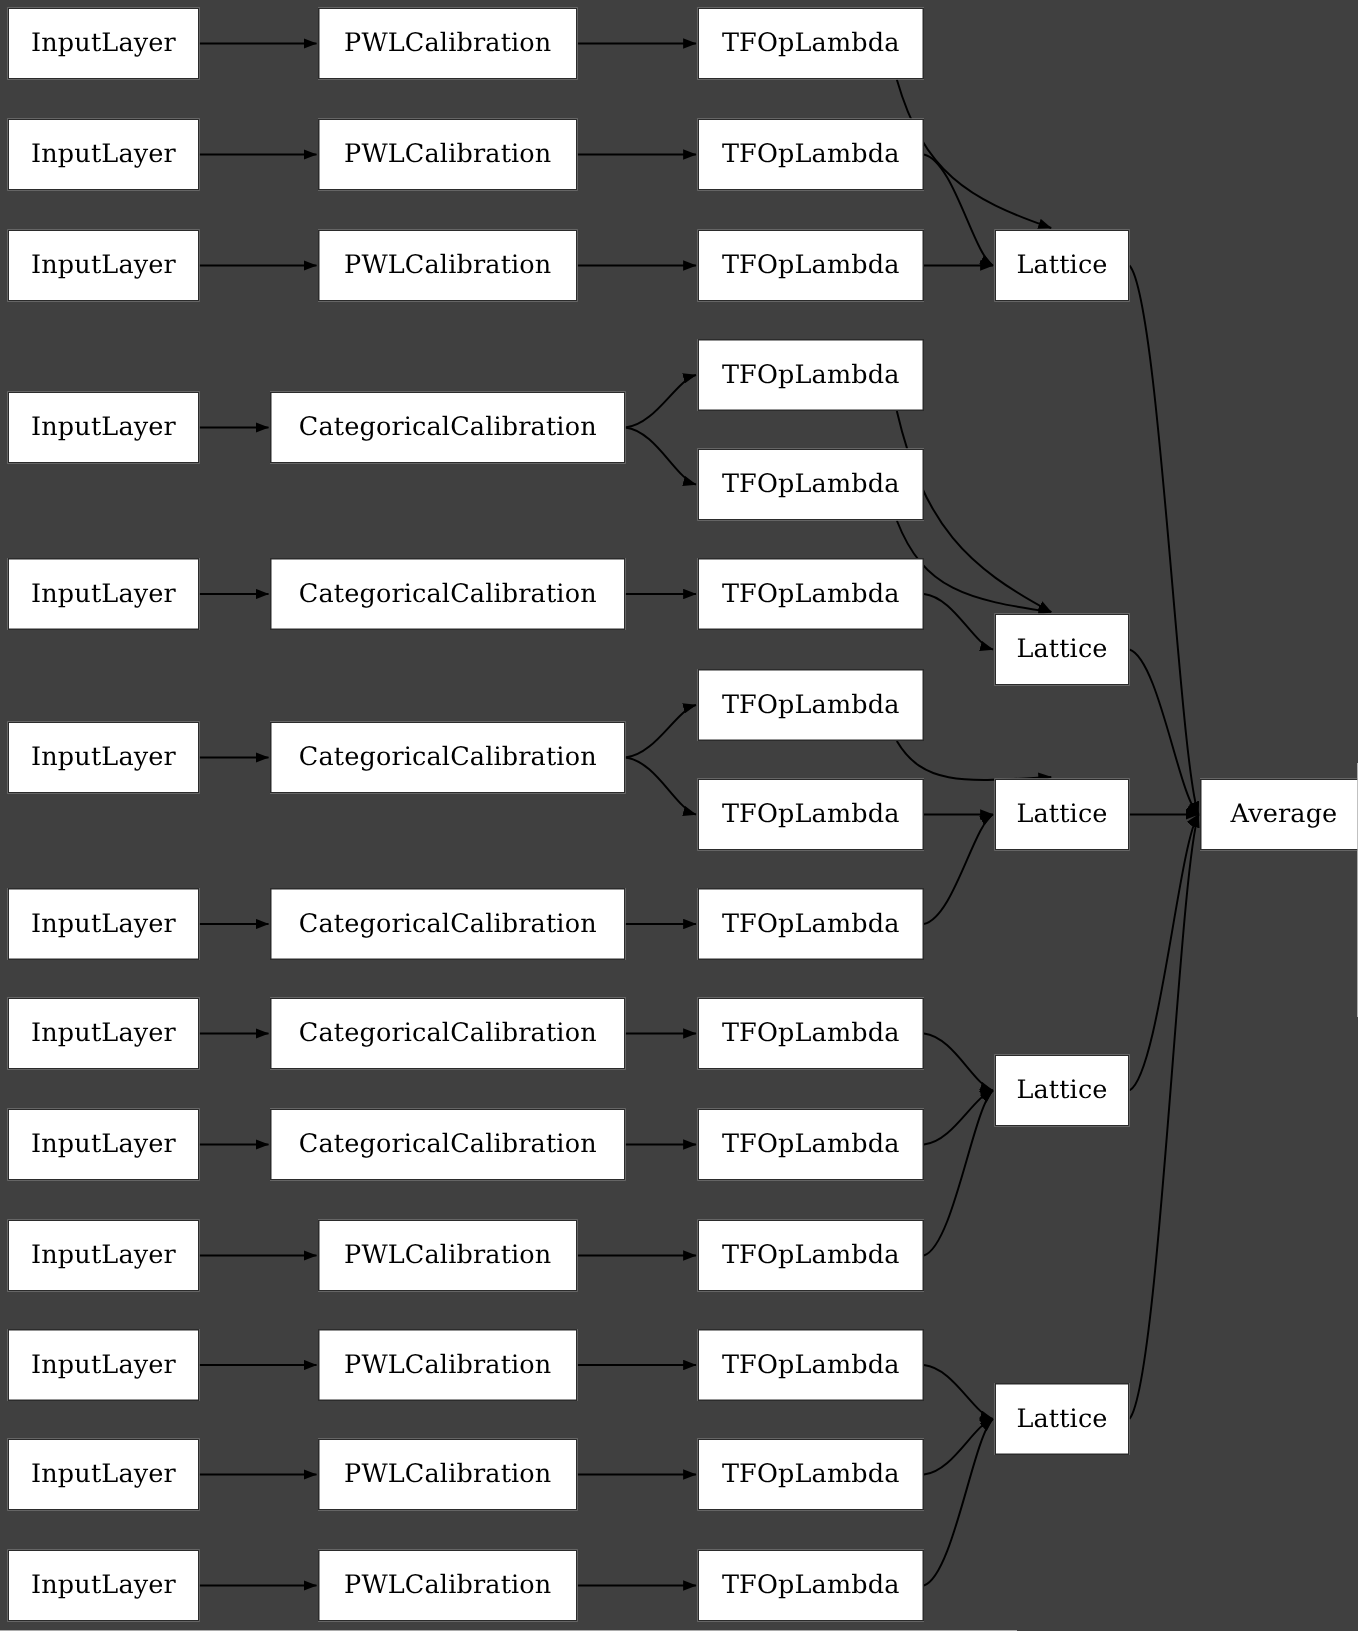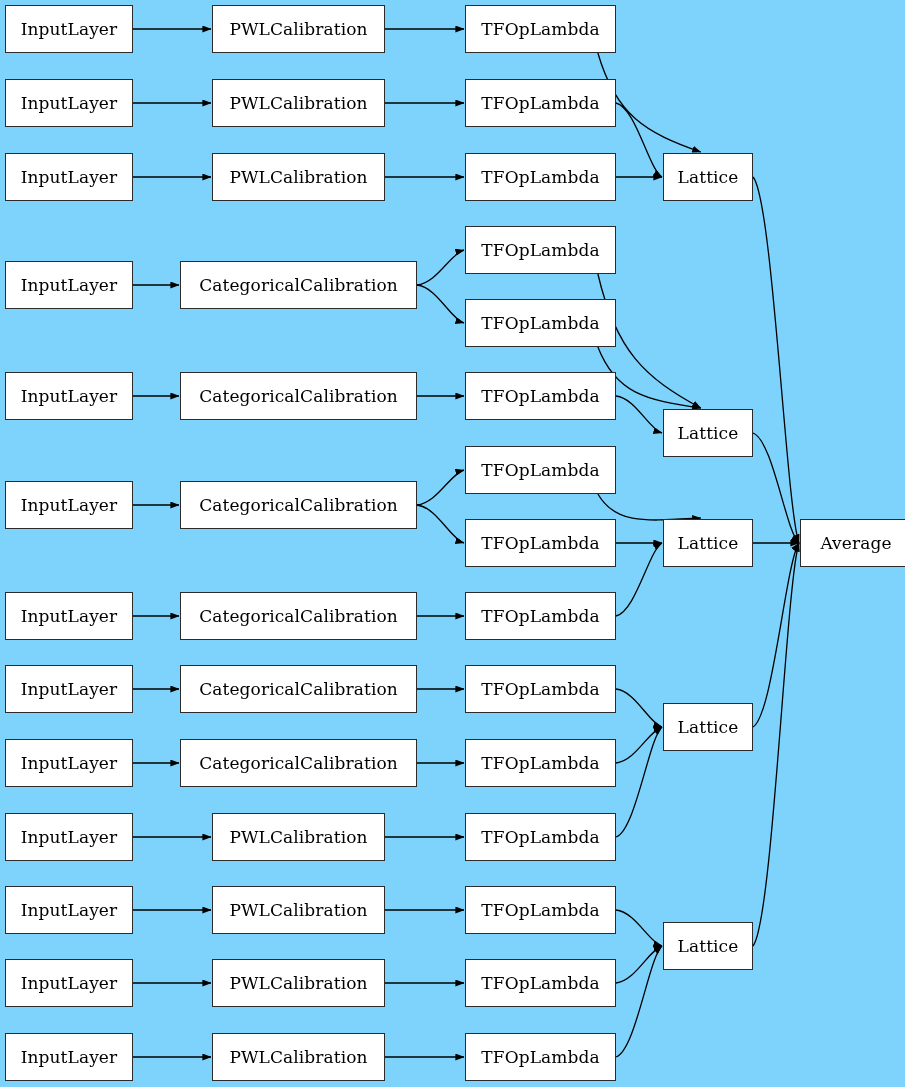--- a/index.html
+++ b/index.html
@@ -7,21 +7,21 @@
     padding: 0;
     background: #ffffff;
   }
   body {
     font-family: "DejaVu Serif", "Liberation Serif", serif;
   }
   #graph-canvas {
     position: relative;
     width: 905px;
     height: 1087px;
-    background: #7dd3fc;
+    background: #404040;
     overflow: hidden;
   }
   #edge-layer {
     position: absolute;
     left: 0;
     top: 0;
     width: 905px;
     height: 1087px;
     pointer-events: none;
   }

